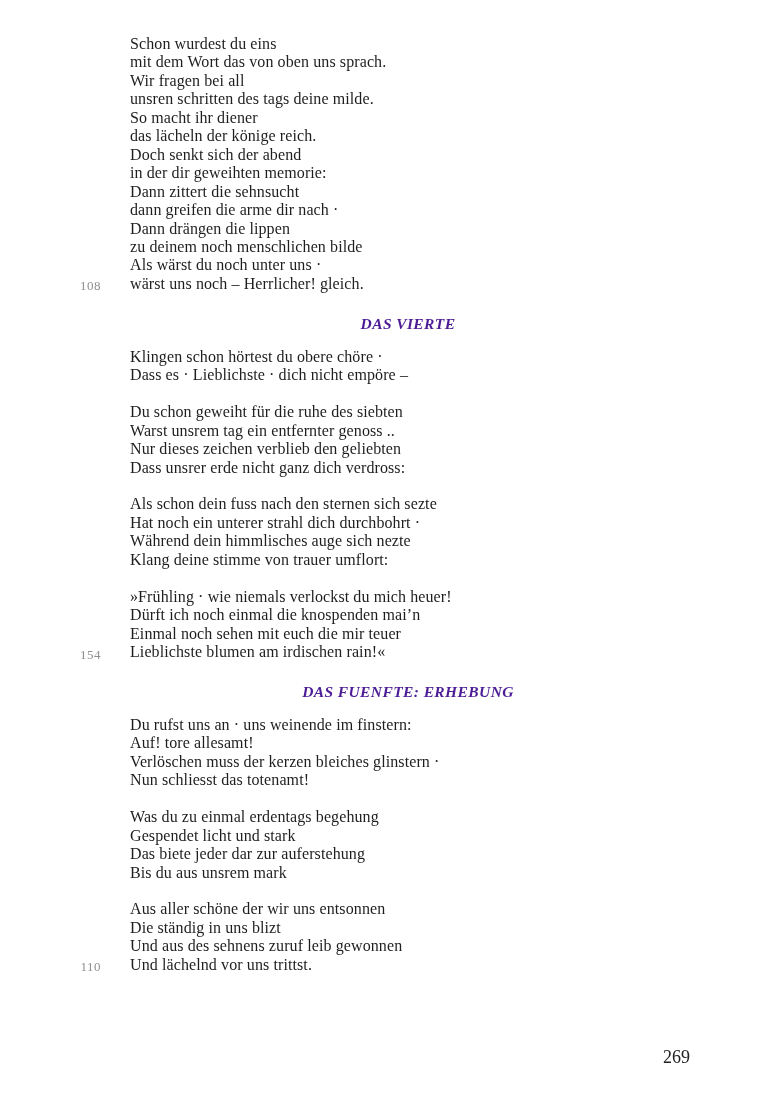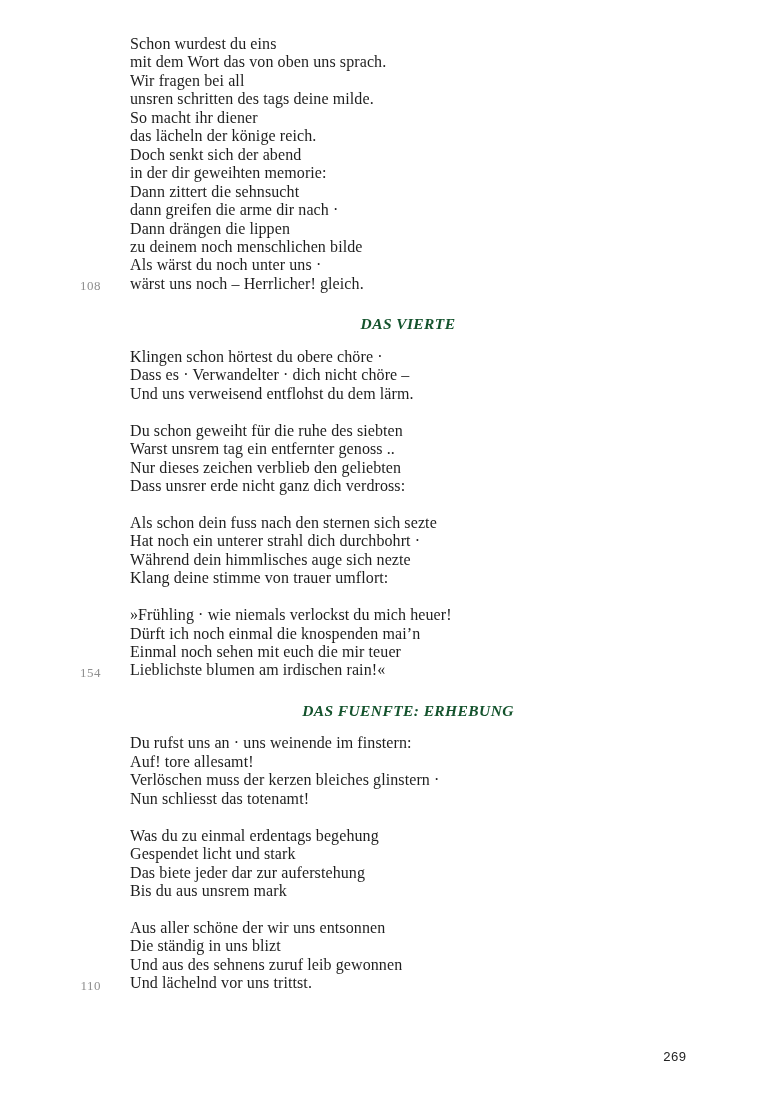--- a/index.html
+++ b/index.html
@@ -30,45 +30,44 @@
   .text-col > .block:first-child { margin-top: 0; }
   .heading {
     margin-top: 22px;
     margin-bottom: 14px;
     text-align: center;
     font-style: italic;
     font-weight: bold;
     font-size: 15.5px;
     line-height: 18.45px;
     letter-spacing: 0.4px;
-    color: #14532d;
+    color: #4c1d95;
   }
   .heading + .stanza { margin-top: 0; }
   .line {
     position: relative;
     white-space: pre;
   }
   .line-number {
     position: absolute;
     right: calc(100% + 29px);
     top: 2.5px;
     font-size: 13px;
     line-height: 18.45px;
     letter-spacing: 0.5px;
     color: #8f8f8f;
     white-space: nowrap;
   }
   .folio {
     position: absolute;
     left: 663px;
     top: 1050px;
-    font-size: 13px;
+    font-size: 18px;
     line-height: 15px;
     color: #222222;
-    font-family: Liberation Mono, monospace;
   }
 </style>
 </head>
 <body>
 
 <div class="page">
   <main class="text-col">
       <div class="stanza block">
         <div class="line">Schon wurdest du eins</div>
         <div class="line">mit dem Wort das von oben uns sprach.</div>
@@ -81,22 +80,21 @@
         <div class="line">Dann zittert die sehnsucht</div>
         <div class="line">dann greifen die arme dir nach ·</div>
         <div class="line">Dann drängen die lippen</div>
         <div class="line">zu deinem noch menschlichen bilde</div>
         <div class="line">Als wärst du noch unter uns ·</div>
         <div class="line">wärst uns noch – Herrlicher! gleich.<span class="line-number">108</span></div>
       </div>
       <div class="heading block">DAS VIERTE</div>
       <div class="stanza block">
         <div class="line">Klingen schon hörtest du obere chöre ·</div>
-        <div class="line">Dass es · Verwandelter · dich nicht chöre –</div>
-        <div class="line">Und uns verweisend entflohst du dem lärm.</div>
+        <div class="line">Dass es · Lieblichste · dich nicht empöre –</div>
       </div>
       <div class="stanza block">
         <div class="line">Du schon geweiht für die ruhe des siebten</div>
         <div class="line">Warst unsrem tag ein entfernter genoss ..</div>
         <div class="line">Nur dieses zeichen verblieb den geliebten</div>
         <div class="line">Dass unsrer erde nicht ganz dich verdross:</div>
       </div>
       <div class="stanza block">
         <div class="line">Als schon dein fuss nach den sternen sich sezte</div>
         <div class="line">Hat noch ein unterer strahl dich durchbohrt ·</div>

